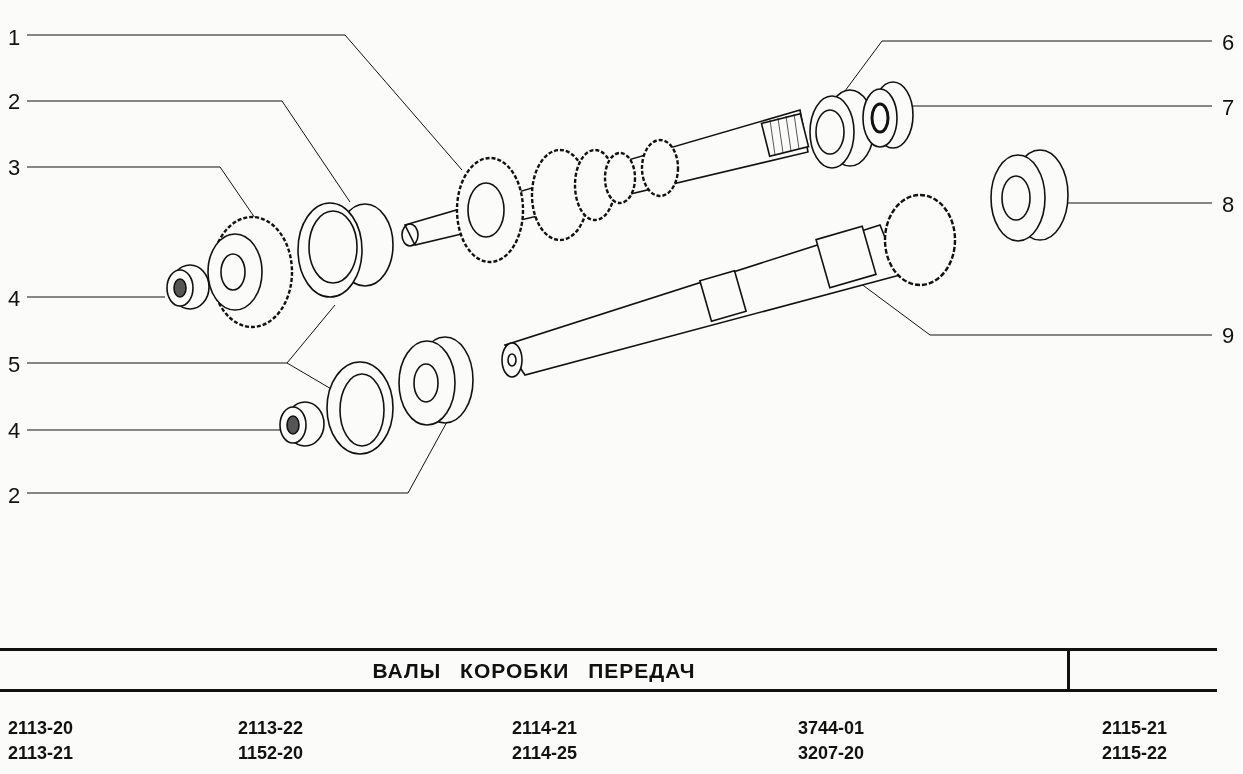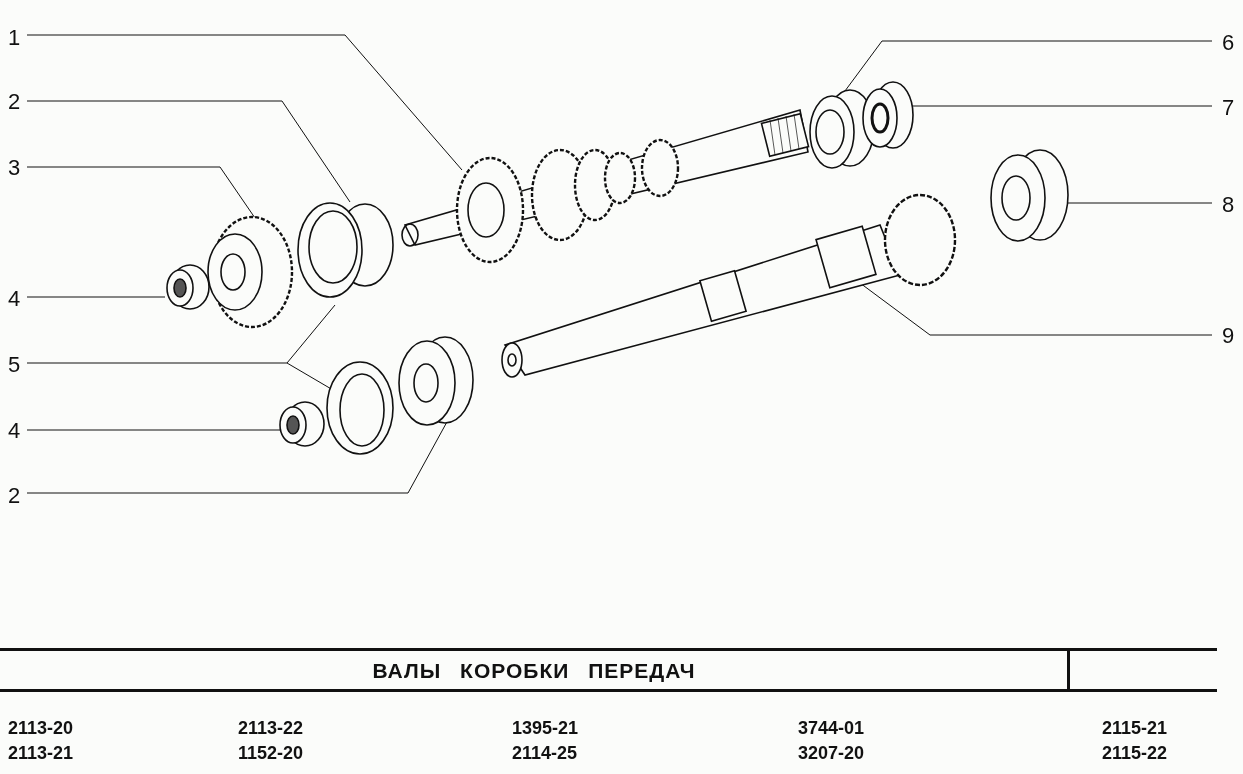--- a/index.html
+++ b/index.html
@@ -133,21 +133,21 @@
 <div>
   <div class="model-col" style="left:8px;">
     <div>2113-20</div>
     <div>2113-21</div>
   </div>
   <div class="model-col" style="left:238px;">
     <div>2113-22</div>
     <div>1152-20</div>
   </div>
   <div class="model-col" style="left:512px;">
-    <div>1395-21</div>
+    <div>2114-21</div>
     <div>2114-25</div>
   </div>
   <div class="model-col" style="left:798px;">
     <div>3744-01</div>
     <div>3207-20</div>
   </div>
   <div class="model-col" style="left:1102px;">
     <div>2115-21</div>
     <div>2115-22</div>
   </div>

